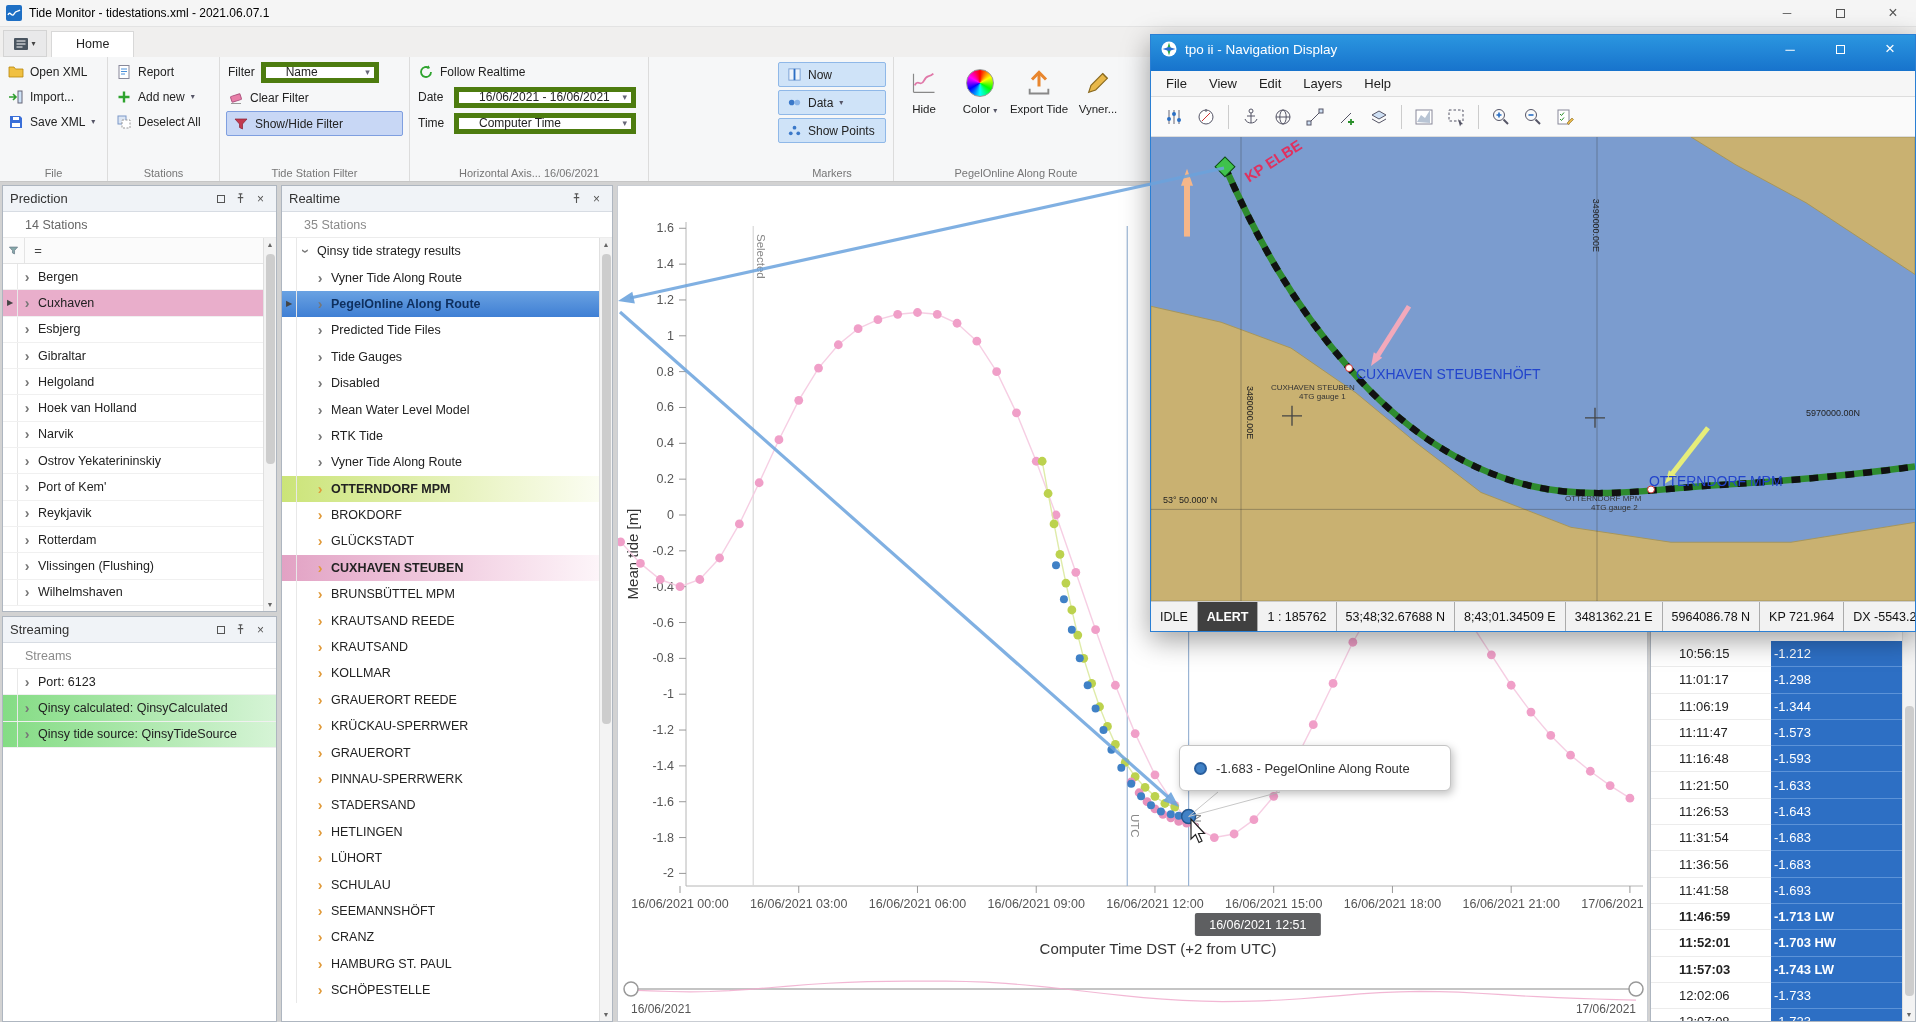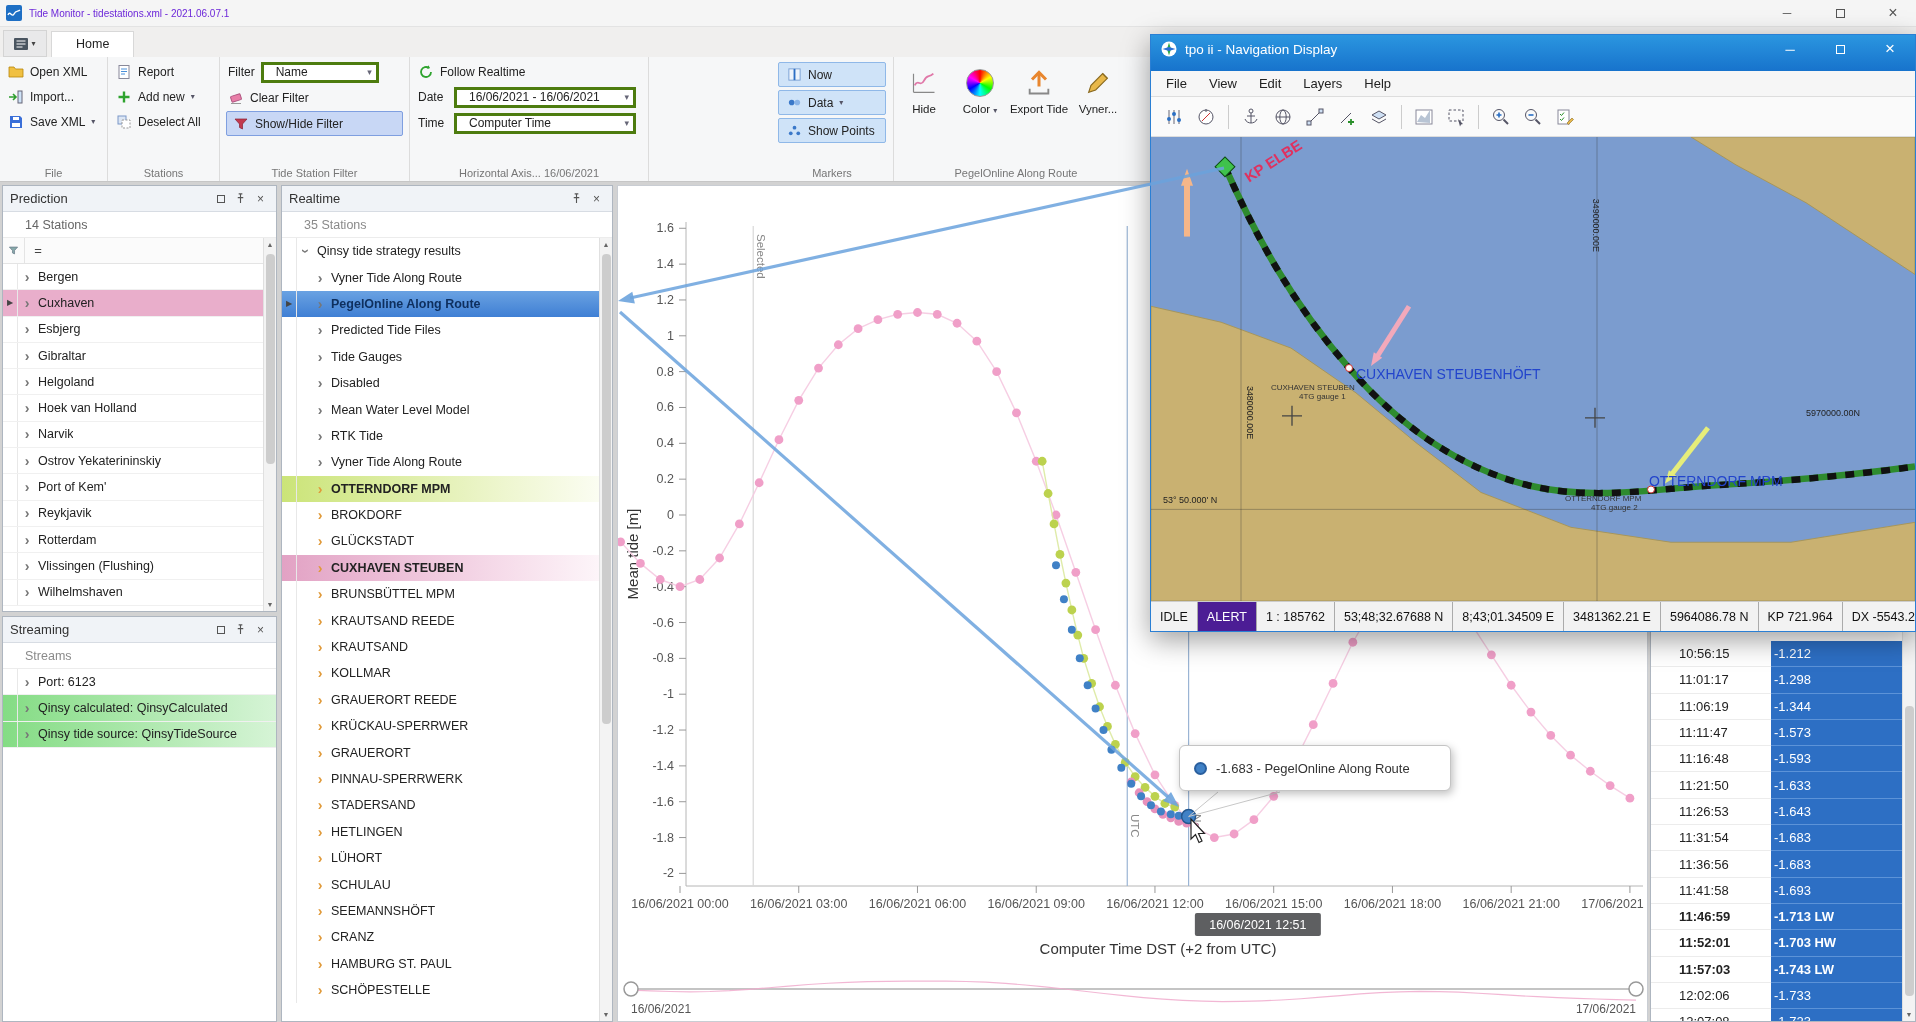--- a/index.html
+++ b/index.html
@@ -2,35 +2,35 @@
 <html><head>
 <meta charset="utf-8">
 <style>
   *{margin:0;padding:0;box-sizing:border-box}
   html,body{width:1916px;height:1022px;overflow:hidden}
   body{font-family:"Liberation Sans","DejaVu Sans",sans-serif;background:#555;font-size:12px;color:#222}
   #app{position:relative;width:1916px;height:1022px;background:#d2d2d2;overflow:hidden}
 
   
   #titlebar{position:absolute;left:0;top:0;width:100%;height:27px;background:#f5f5f5;border-bottom:1px solid #e3e3e3;display:flex;align-items:center;padding-left:6px;gap:7px}
-  #titlebar .ttext{font-size:10px;color:#6d28d9;flex:1}
+  #titlebar .ttext{font-size:12px;color:#000000;flex:1}
   .wbtn{width:46px;height:26px;display:flex;align-items:center;justify-content:center;color:#555;font-size:12px}
   .maxbox{width:9px;height:9px;border:1px solid #555;display:inline-block}
 
   
   #ribbon{position:absolute;left:0;top:27px;width:100%;height:155px;background:#f6f7f8;border-bottom:1px solid #c6c6c6}
   #tabsrow{height:30px;background:#f0efee;display:flex;align-items:flex-end}
   #appmenu-btn{width:44px;height:27px;background:#e9e9ea;border:1px solid #d4d4d4;display:flex;align-items:center;justify-content:center;gap:3px;margin:0 4px 0 3px}
   .tab{padding:5px 24px 6px;background:#fff;border:1px solid #d8d8d8;border-bottom:none;font-size:12.5px;color:#222}
   #groups{position:absolute;top:30px;bottom:0;left:0;right:0}
   .rgroup{position:absolute;top:0;bottom:0;border-right:1px solid #dcdcdc;padding:2px 2px 18px}
   .glabel{position:absolute;bottom:2px;left:0;right:0;text-align:center;font-size:11px;color:#767676;white-space:nowrap;overflow:hidden}
   .sbtn{display:flex;align-items:center;gap:6px;height:25px;padding:0 6px;font-size:12px;color:#222;border-radius:2px;white-space:nowrap}
   .rrow{display:flex;align-items:center;height:26px;padding-left:6px;gap:6px;font-size:12px;white-space:nowrap}
-  .combo{background:#fff;border:3px solid #4d7c0f;height:21px;display:flex;align-items:center;padding:0 4px 0 12px;font-size:12px;color:#222;gap:6px}
+  .combo{background:#fff;border:5px solid #4d7c0f;height:21px;display:flex;align-items:center;padding:0 4px 0 20px;font-size:12px;color:#222;gap:6px}
   .combo .dd{color:#667;font-size:9px;margin-left:auto}
   .bbtn{float:left;width:56px;height:100px;text-align:center;padding-top:10px;font-size:11.5px;color:#222;border-radius:3px}
   .bbtn .bic{display:block;margin:0 auto 6px;width:28px;height:28px}
   .tbtn{display:flex;align-items:center;gap:6px;height:25px;margin:3px 5px;padding:0 8px;background:#cfe3f8;border:1px solid #8fb8e8;border-radius:2px;font-size:12px;white-space:nowrap}
   .hlbtn{background:#c8d7f5;border:1px solid #7f9fe0;border-radius:2px}
   .colorwheel{display:inline-block;width:26px;height:26px;border-radius:50%;background:conic-gradient(#f00,#ff0,#0f0,#0ff,#00f,#f0f,#f00);border:1px solid #999}
 
   
   .panel{position:absolute;background:#fff;border:1px solid #aeb6c0}
   .ptitle{height:26px;background:#f0f3f7;border-bottom:1px solid #d7dce3;display:flex;align-items:center;padding:0 7px;font-size:13px;color:#333}
@@ -76,21 +76,21 @@
   .ntitle-text{color:#fff;font-size:13.5px;flex:1}
   .nwbtn{width:42px;height:28px;color:#fff;display:flex;align-items:center;justify-content:center;font-size:13px}
   .nmenu{height:26px;background:#f6f6f6;border-bottom:1px solid #ddd;display:flex;align-items:center;padding-left:4px}
   .nmenu-item{padding:0 11px;font-size:13px;color:#222}
   .ntoolbar{height:40px;background:#fafafa;border-bottom:1px solid #ddd;display:flex;align-items:center;padding:0 8px;gap:2px}
   .nicon{width:30px;height:30px;display:flex;align-items:center;justify-content:center;border-radius:3px}
   .nsep{width:1px;height:24px;background:#ccc;margin:0 5px}
   .nmap{position:absolute;top:102px;bottom:30px;left:0;right:0;overflow:hidden}
   .nstatus{position:absolute;bottom:0;left:0;right:0;height:30px;background:#f2f2f2;border-top:1px solid #ccc;display:flex;align-items:stretch;overflow:hidden}
   .nseg{padding:0 9px;border-right:1px solid #ababab;display:flex;align-items:center;font-size:12.5px;color:#111;white-space:nowrap}
-  .nseg.alert{background:#4c1d95;color:#fff;font-weight:normal}
+  .nseg.alert{background:#404040;color:#fff;font-weight:bold}
 
   #overlay{position:absolute;left:0;top:0;width:1916px;height:1022px;pointer-events:none;z-index:999}
 </style>
 </head>
 <body>
 
 <div id="app">
 
   <div id="titlebar">
     <svg width="16" height="16" viewBox="0 0 16 16">

